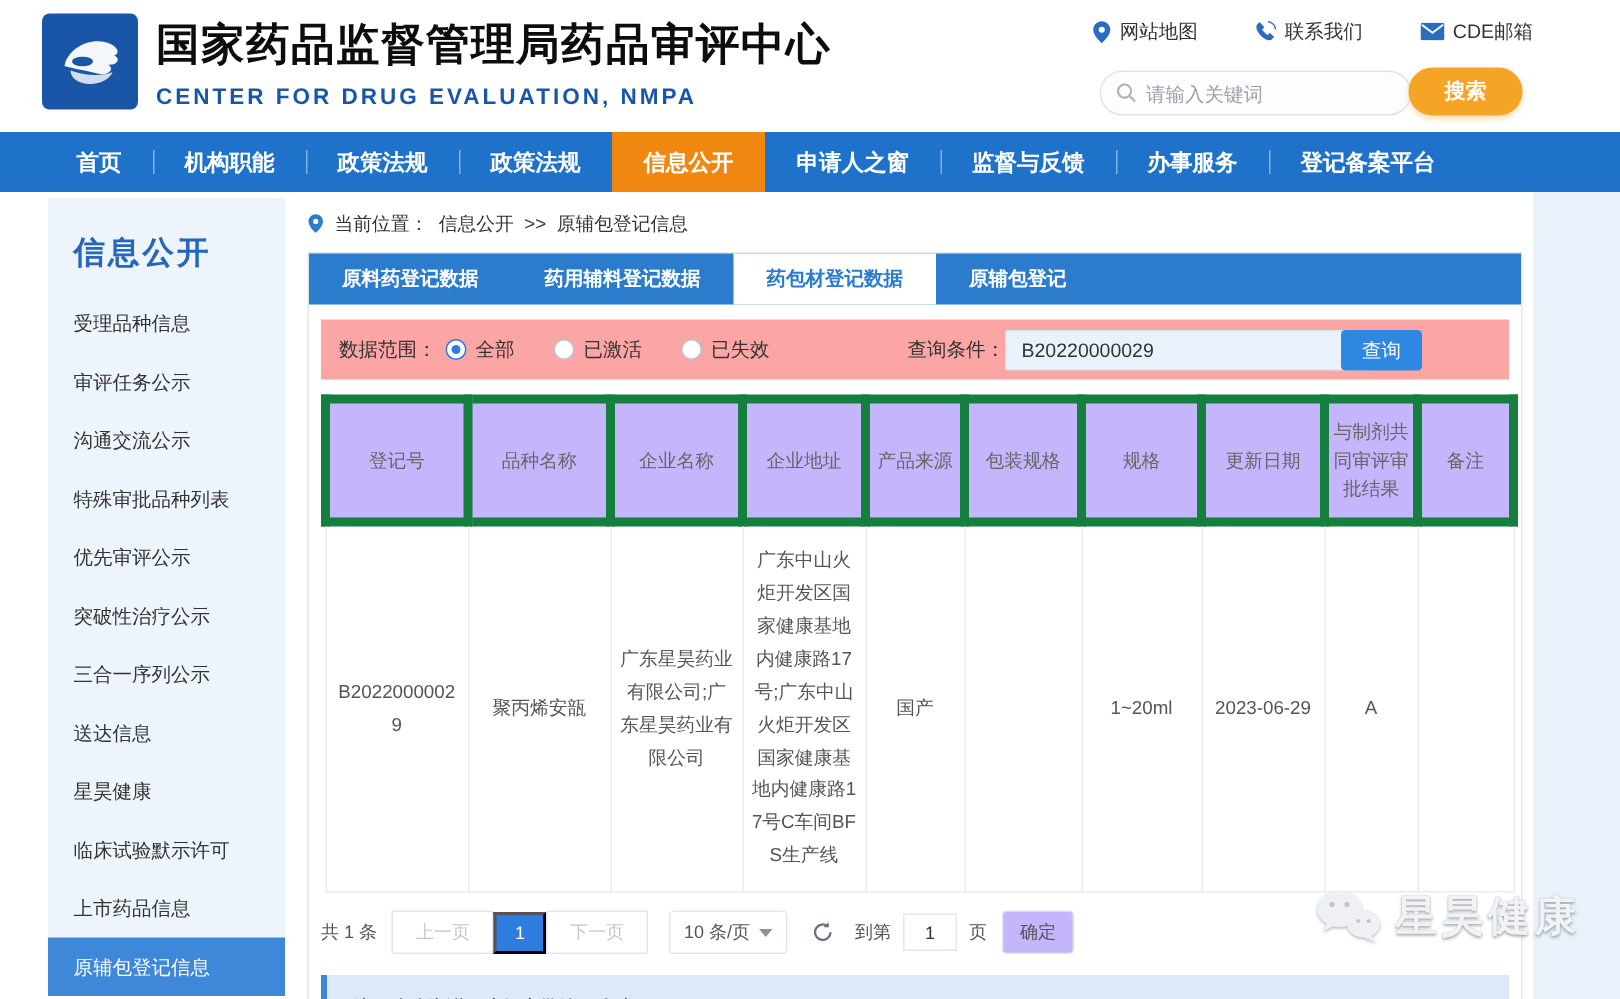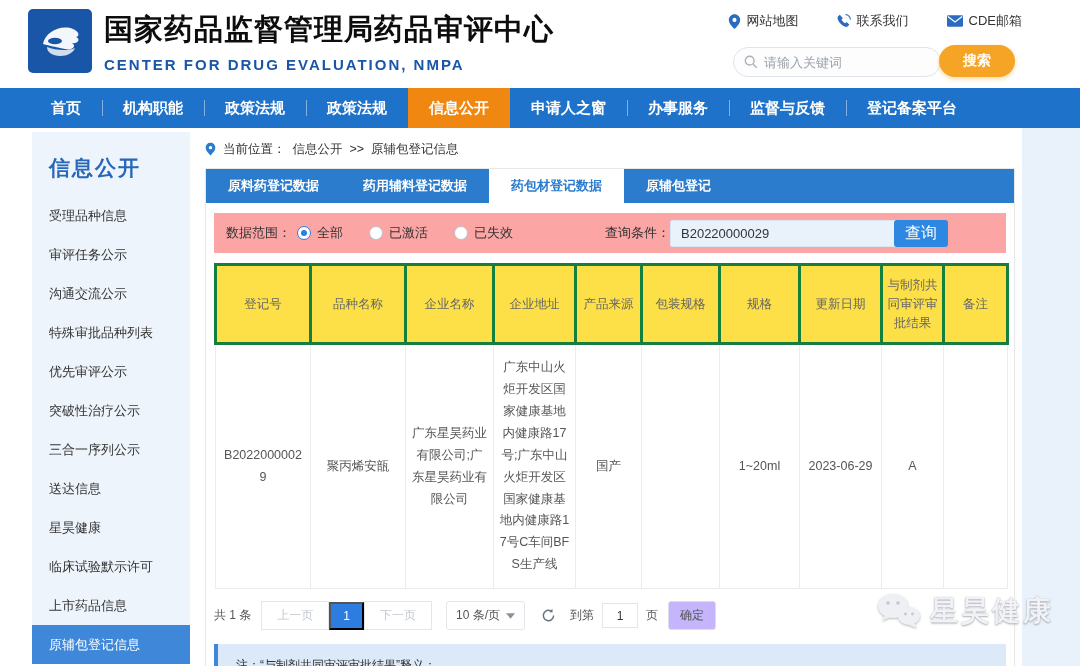--- a/index.html
+++ b/index.html
@@ -46,24 +46,24 @@
   .tab.active { background:#fff; color:#2b7ccd; }
 
   .filterbar { margin:10px 8px 0; background:#fca5a5; height:40px; display:flex; align-items:center; font-size:13px; color:#333; padding:0 12px; position:relative; }
   .radio-group { display:flex; align-items:center; gap:26px; margin-left:6px; }
   .radio { display:flex; align-items:center; gap:6px; cursor:pointer; }
   .rdot { width:14px; height:14px; border-radius:50%; border:1px solid #b7c3d2; background:#fff; position:relative; }
   .rdot.checked { border-color:#2d7ce0; }
   .rdot.checked::after { content:""; position:absolute; left:3px; top:3px; width:6px; height:6px; border-radius:50%; background:#2d7ce0; }
   .query-label { margin-left:92px; }
   .query-input { width:248px; height:27px; background:#e9f1fb; border:1px solid #d9e5f4; border-radius:2px; font-size:13px; color:#333; padding:0 10px; outline:none; font-family:inherit; }
-  .query-btn { position:absolute; right:58px; top:7px; width:54px; height:27px; background:#2e87e0; color:#fff; border:none; border-radius:3px; font-size:16px; cursor:pointer; font-family:inherit; }
+  .query-btn { position:absolute; right:58px; top:7px; width:54px; height:27px; background:#2e87e0; color:#fff; border:none; border-radius:3px; font-size:13px; cursor:pointer; font-family:inherit; }
 
   .data-table { margin:10px 8px 0; width:792px; border-collapse:collapse; table-layout:fixed; }
-  .data-table th { background:#fde047; border:3px solid #15803d; color:#666; font-size:12.5px; font-weight:normal; padding:10px 3px; line-height:1.5; }
+  .data-table th { background:#c4b5fd; border:6px solid #15803d; color:#666; font-size:12.5px; font-weight:normal; padding:10px 3px; line-height:1.5; }
   .data-table td { border:1px solid #ececec; color:#555; font-size:12.5px; text-align:center; padding:12px 5px; line-height:1.75; word-break:break-all; vertical-align:middle; }
   .data-table tr td { height:150px; }
 
   .pager { margin:12px 8px 0; display:flex; align-items:center; font-size:12px; color:#555; gap:0; }
   .pg-total { margin-right:10px; }
   .pg-btn { border:1px solid #e3e6eb; background:#fff; color:#c3c8d0; font-size:12px; padding:5px 15px; cursor:default; }
   .pg-cur { background:#2d7ce0; color:#fff; font-size:12px; padding:5px 12px; cursor:pointer; }
   .pg-size { border:1px solid #e3e6eb; background:#fff; color:#555; font-size:12px; padding:5px 9px; margin-left:14px; border-radius:3px; display:flex; align-items:center; gap:6px; cursor:pointer; }
   .pg-refresh { margin-left:16px; cursor:pointer; display:flex; align-items:center; }
   .pg-goto-label { margin-left:14px; }
@@ -132,22 +132,22 @@
     </div>
   </div>
 
   <div class="nav">
     <span class="nav-item">首页</span>
     <span class="nav-item">机构职能</span>
     <span class="nav-item">政策法规</span>
     <span class="nav-item">政策法规</span>
     <span class="nav-item active">信息公开</span>
     <span class="nav-item">申请人之窗</span>
+    <span class="nav-item">监督与反馈</span>
     <span class="nav-item">办事服务</span>
-    <span class="nav-item">监督与反馈</span>
     <span class="nav-item">登记备案平台</span>
   </div>
 
   <div class="right-strip"></div>
 
   <div class="sidebar">
     <div class="sidebar-title">信息公开</div>
     <div class="side-item">受理品种信息</div>
     <div class="side-item">审评任务公示</div>
     <div class="side-item">沟通交流公示</div>

